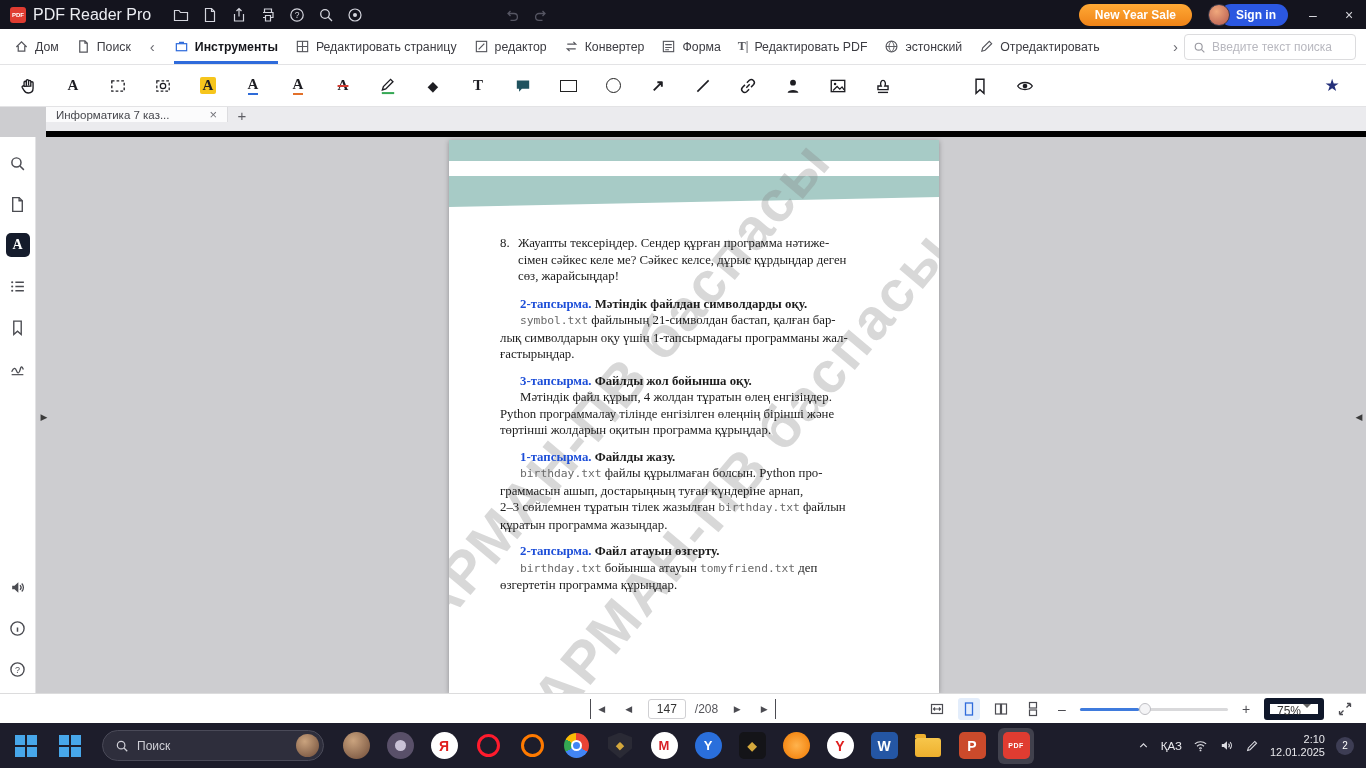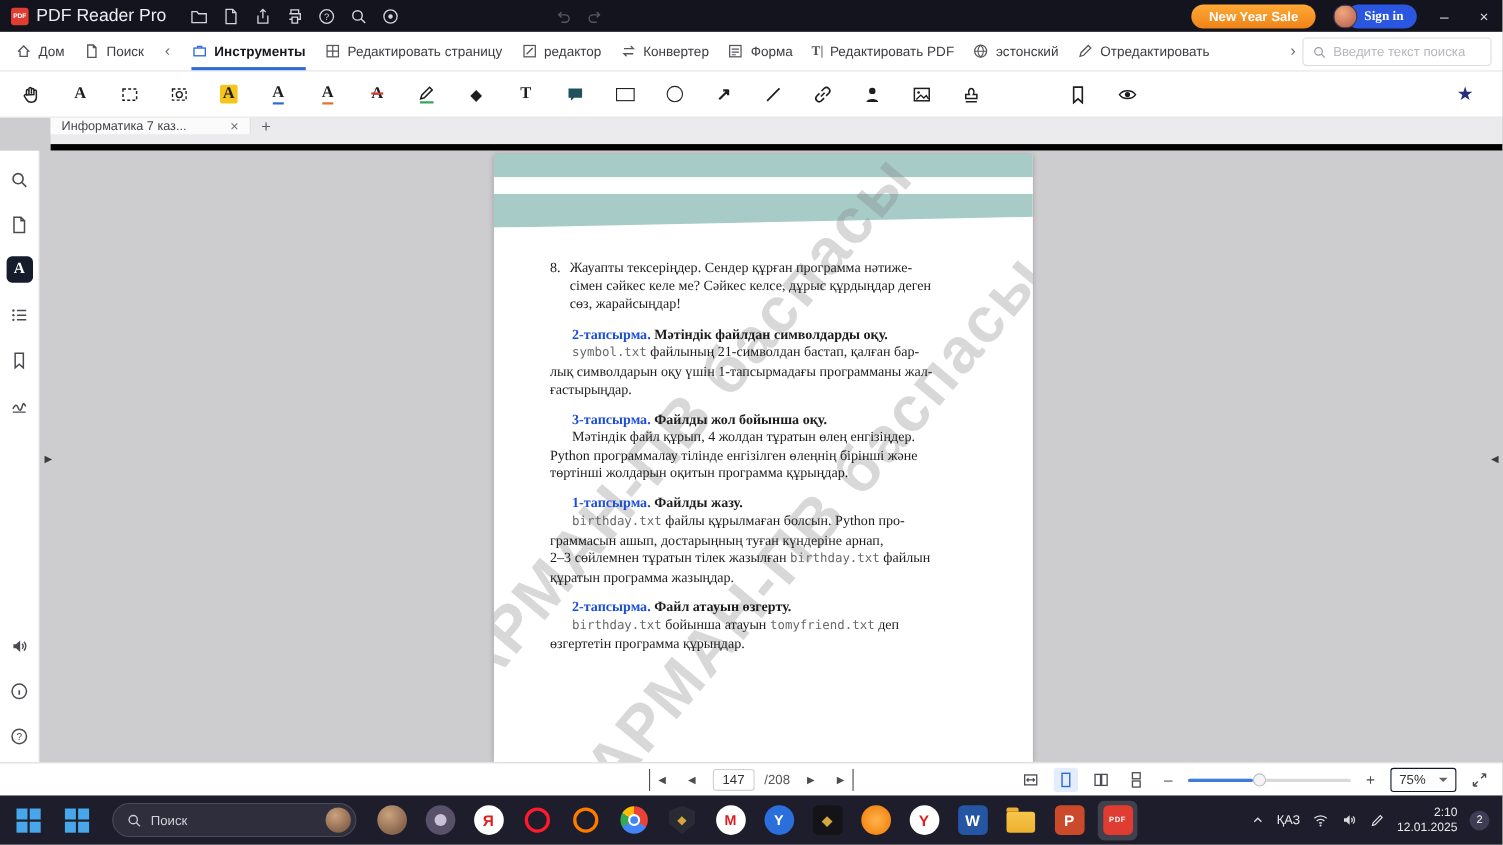--- a/index.html
+++ b/index.html
@@ -11,21 +11,21 @@
   
   .titlebar{height:29px;background:#14141e;display:flex;align-items:center;color:#dfe0e6;padding:0 0 0 10px;gap:2px;flex:none;}
   .brand{display:flex;align-items:center;gap:7px;margin-right:12px;}
   .brand-icon{width:16px;height:16px;background:#e03c31;border-radius:3px;color:#fff;font-size:6px;font-weight:bold;display:flex;align-items:center;justify-content:center;}
   .brand-name{font-size:16px;color:#ecedf2;}
   .ticon{width:27px;height:21px;display:flex;align-items:center;justify-content:center;color:#d4d5dd;border-radius:4px;}
   .ticon.dis{color:#565663;}
   .ticon:nth-of-type(1){margin-left:2px;}
   .gap-undo{margin-left:128px;}
   .sale{margin-left:auto;height:22px;padding:0 16px;border-radius:11px;background:linear-gradient(180deg,#ffa935,#ef8318);color:#fff;font-size:12px;font-weight:bold;display:flex;align-items:center;}
-  .signin-group{display:flex;align-items:center;margin-left:14px;font-family:Liberation Serif, serif;}
+  .signin-group{display:flex;align-items:center;margin-left:14px;}
   .avatar{width:22px;height:22px;border-radius:50%;background:radial-gradient(circle at 38% 32%,#f0a87c,#b4574d);border:1px solid #3a3a4a;z-index:2;margin-right:-10px;}
   .signin{height:22px;padding:0 12px 0 16px;border-radius:11px;background:#2b57e0;color:#fff;font-size:12px;font-weight:bold;display:flex;align-items:center;}
   .winbtn{width:34px;height:29px;display:flex;align-items:center;justify-content:center;font-size:14px;color:#d6d6dc;margin-left:6px;}
   .winbtn.close{margin-left:0;}
 
   
   .menubar{height:36px;background:#fff;border-bottom:1px solid #e3e3e5;display:flex;align-items:stretch;flex:none;}
   .mitems{display:flex;align-items:stretch;gap:17px;flex:1;min-width:0;overflow:hidden;padding:0 14px;}
   .mitem{display:flex;align-items:center;gap:6px;font-size:12.3px;color:#3c3c42;position:relative;white-space:nowrap;}
   .mitem .mi{color:#55565c;display:flex;}
@@ -100,21 +100,21 @@
   .bar-r{border-right:1.5px solid #4c4c52;padding-right:3px;}
   .pgbox{min-width:38px;height:20px;border:1px solid #d0d0d3;border-radius:3px;display:flex;align-items:center;justify-content:center;padding:0 5px;}
   .pgtotal{color:#55555a;}
   .right-tools{position:absolute;right:10px;top:0;height:30px;display:flex;align-items:center;gap:10px;}
   .vicon{width:22px;height:22px;display:flex;align-items:center;justify-content:center;color:#4c4c52;border-radius:3px;}
   .vicon.active{background:#e3edfb;color:#2f6bdb;}
   .zminus,.zplus{width:16px;text-align:center;color:#4c4c52;font-size:14px;}
   .slider{width:148px;height:3px;background:#d9d9db;border-radius:2px;position:relative;}
   .sfill{position:absolute;left:0;top:0;height:3px;width:40%;background:#3f7bdd;border-radius:2px;}
   .knob{position:absolute;left:40%;top:-5px;width:12px;height:12px;border-radius:50%;background:#f4f4f6;border:1px solid #bfbfc4;}
-  .zoombox{width:60px;height:22px;border:1px solid #0f172a;border-radius:3px;display:flex;align-items:center;justify-content:space-between;padding:0 7px;font-size:12px;color:#333;}
+  .zoombox{width:60px;height:22px;border:6px solid #0f172a;border-radius:3px;display:flex;justify-content:space-between;padding:0 7px;font-size:12px;color:#333;}
   .caret{width:0;height:0;border-left:4px solid transparent;border-right:4px solid transparent;border-top:4px solid #666;}
 
   
   .taskbar{height:45px;background:#1d1d2b;display:flex;align-items:center;padding:0 8px;gap:8px;flex:none;}
   .winlogo{display:grid;grid-template-columns:10px 10px;grid-template-rows:10px 10px;gap:2px;}
   .winlogo span{background:#47a7ea;}
   .tslot{width:36px;height:36px;border-radius:6px;display:flex;align-items:center;justify-content:center;}
   .tslot.active{background:rgba(255,255,255,.16);}
   .tsearch{width:222px;height:31px;border-radius:16px;background:#2e2e3c;border:1px solid #4a4a58;display:flex;align-items:center;gap:8px;padding:0 4px 0 12px;color:#cfcfd6;font-size:12px;margin:0 6px;}
   .tsearch .ph{flex:1;}

